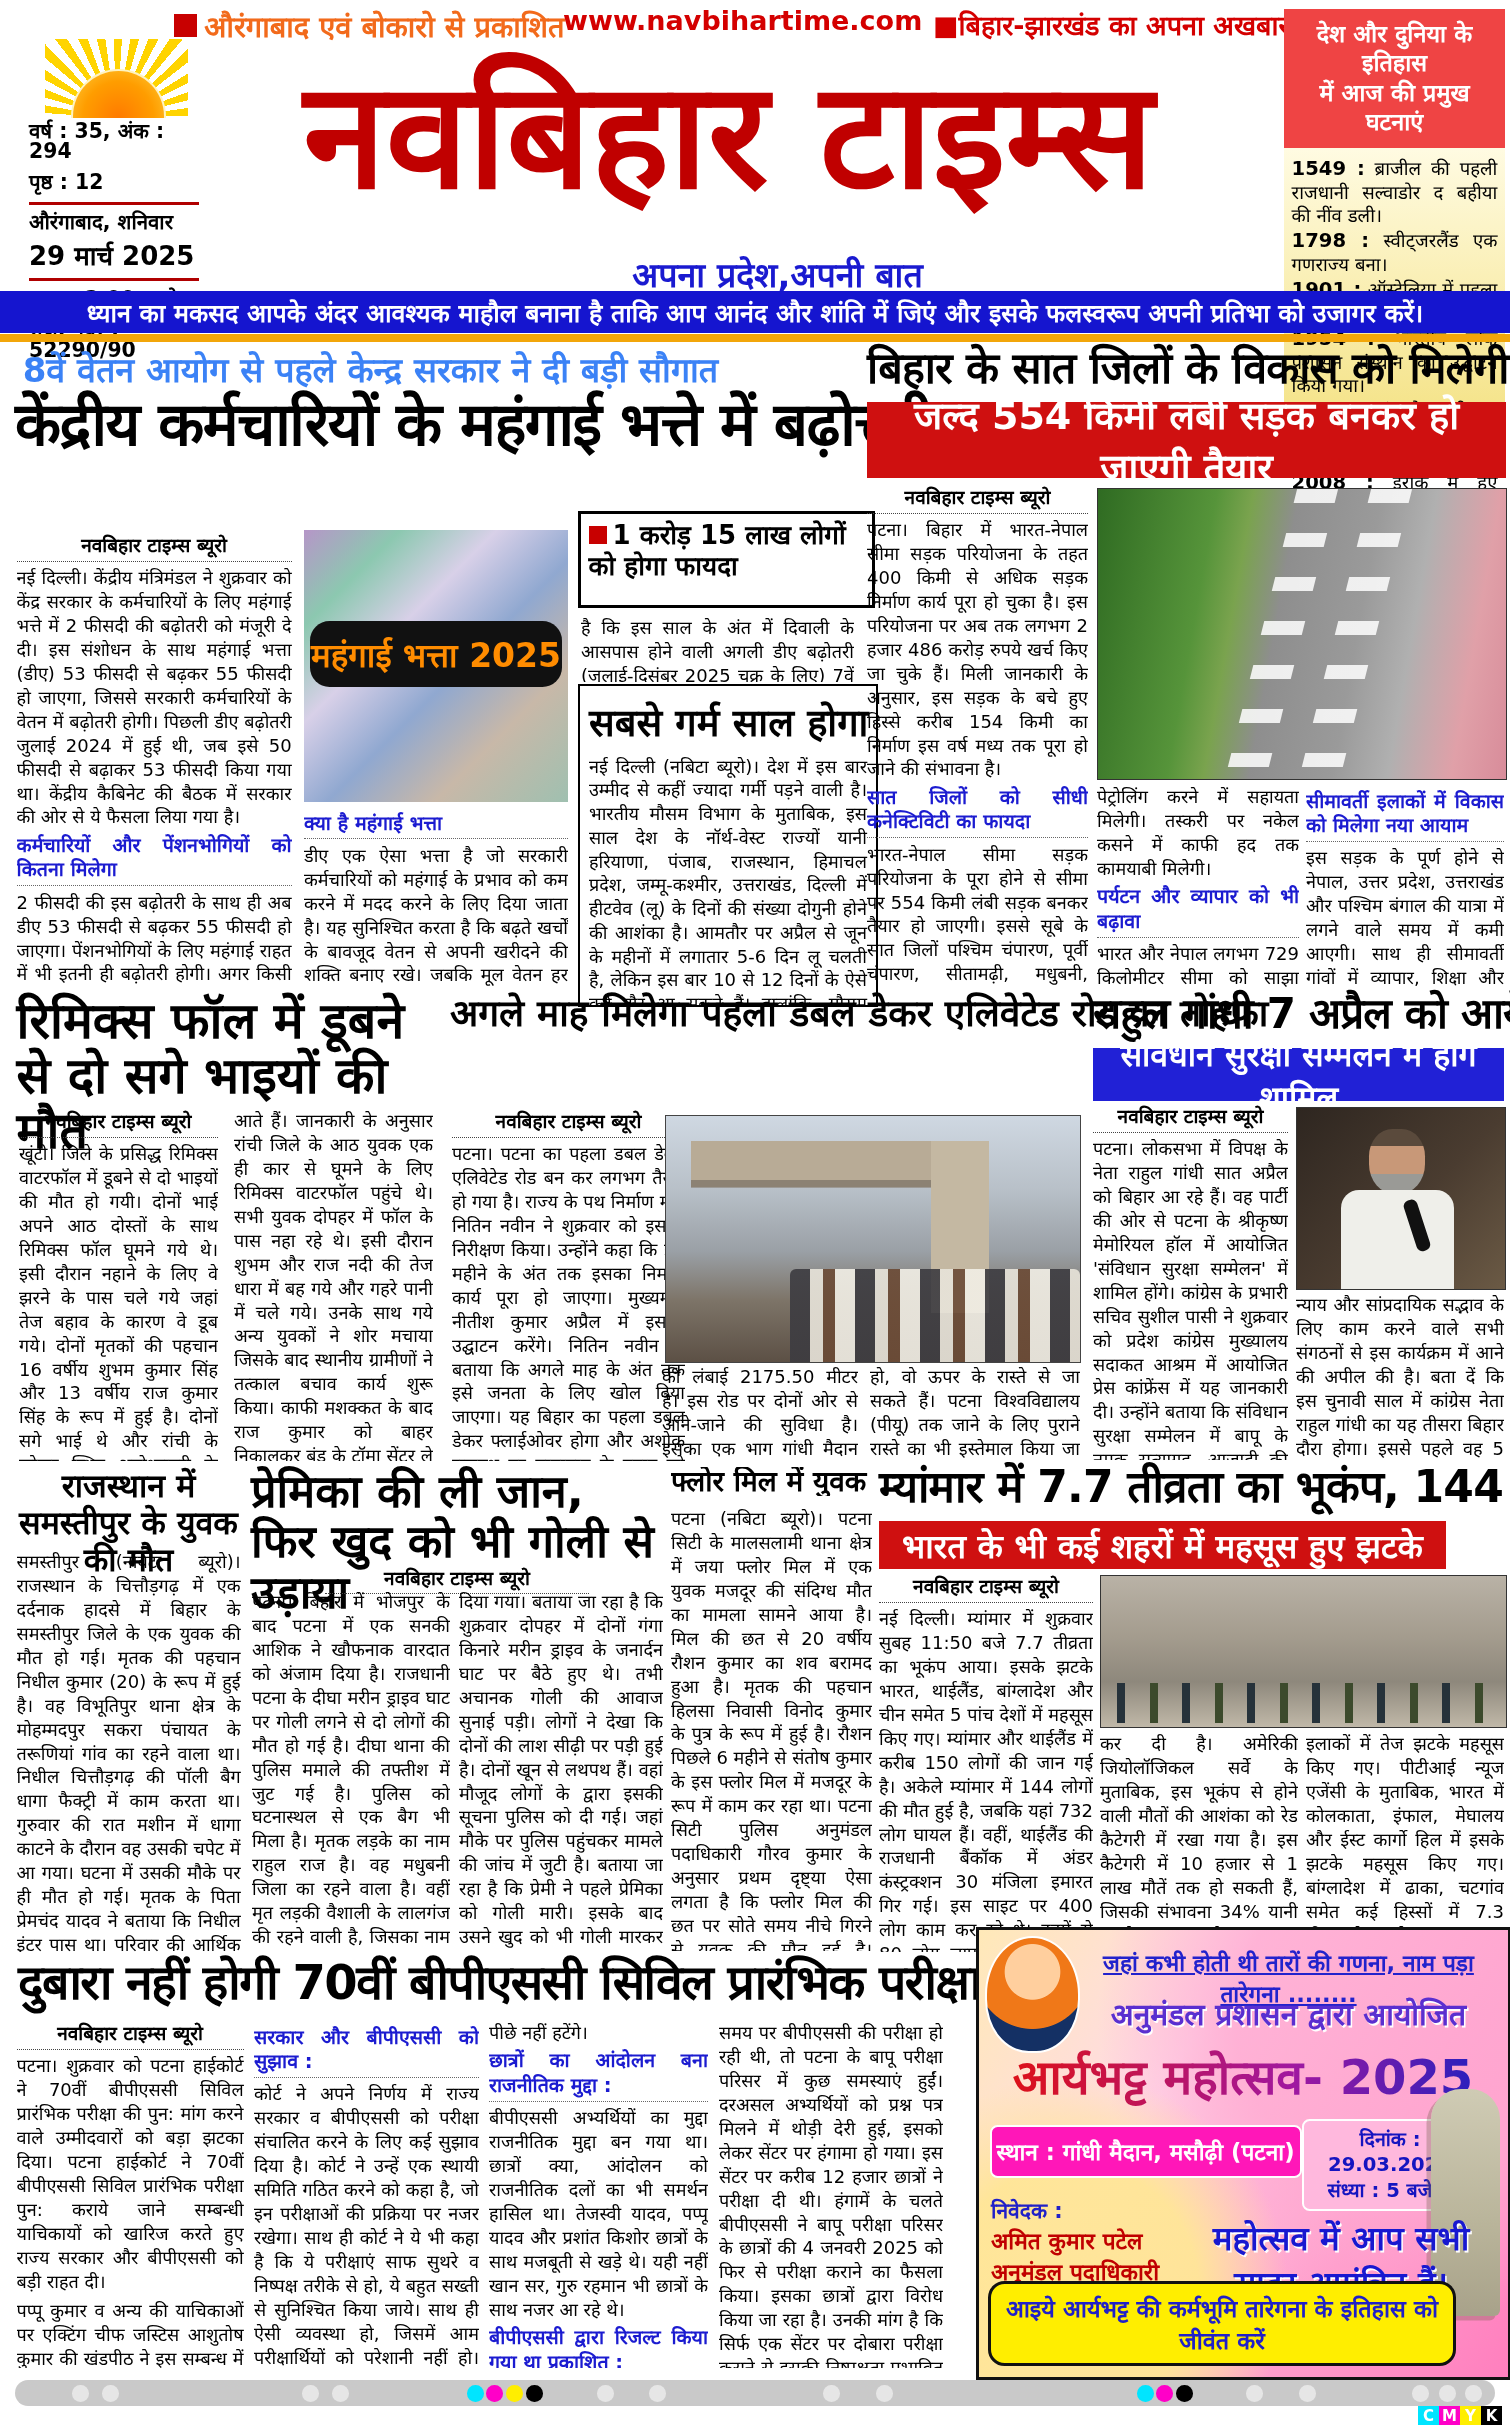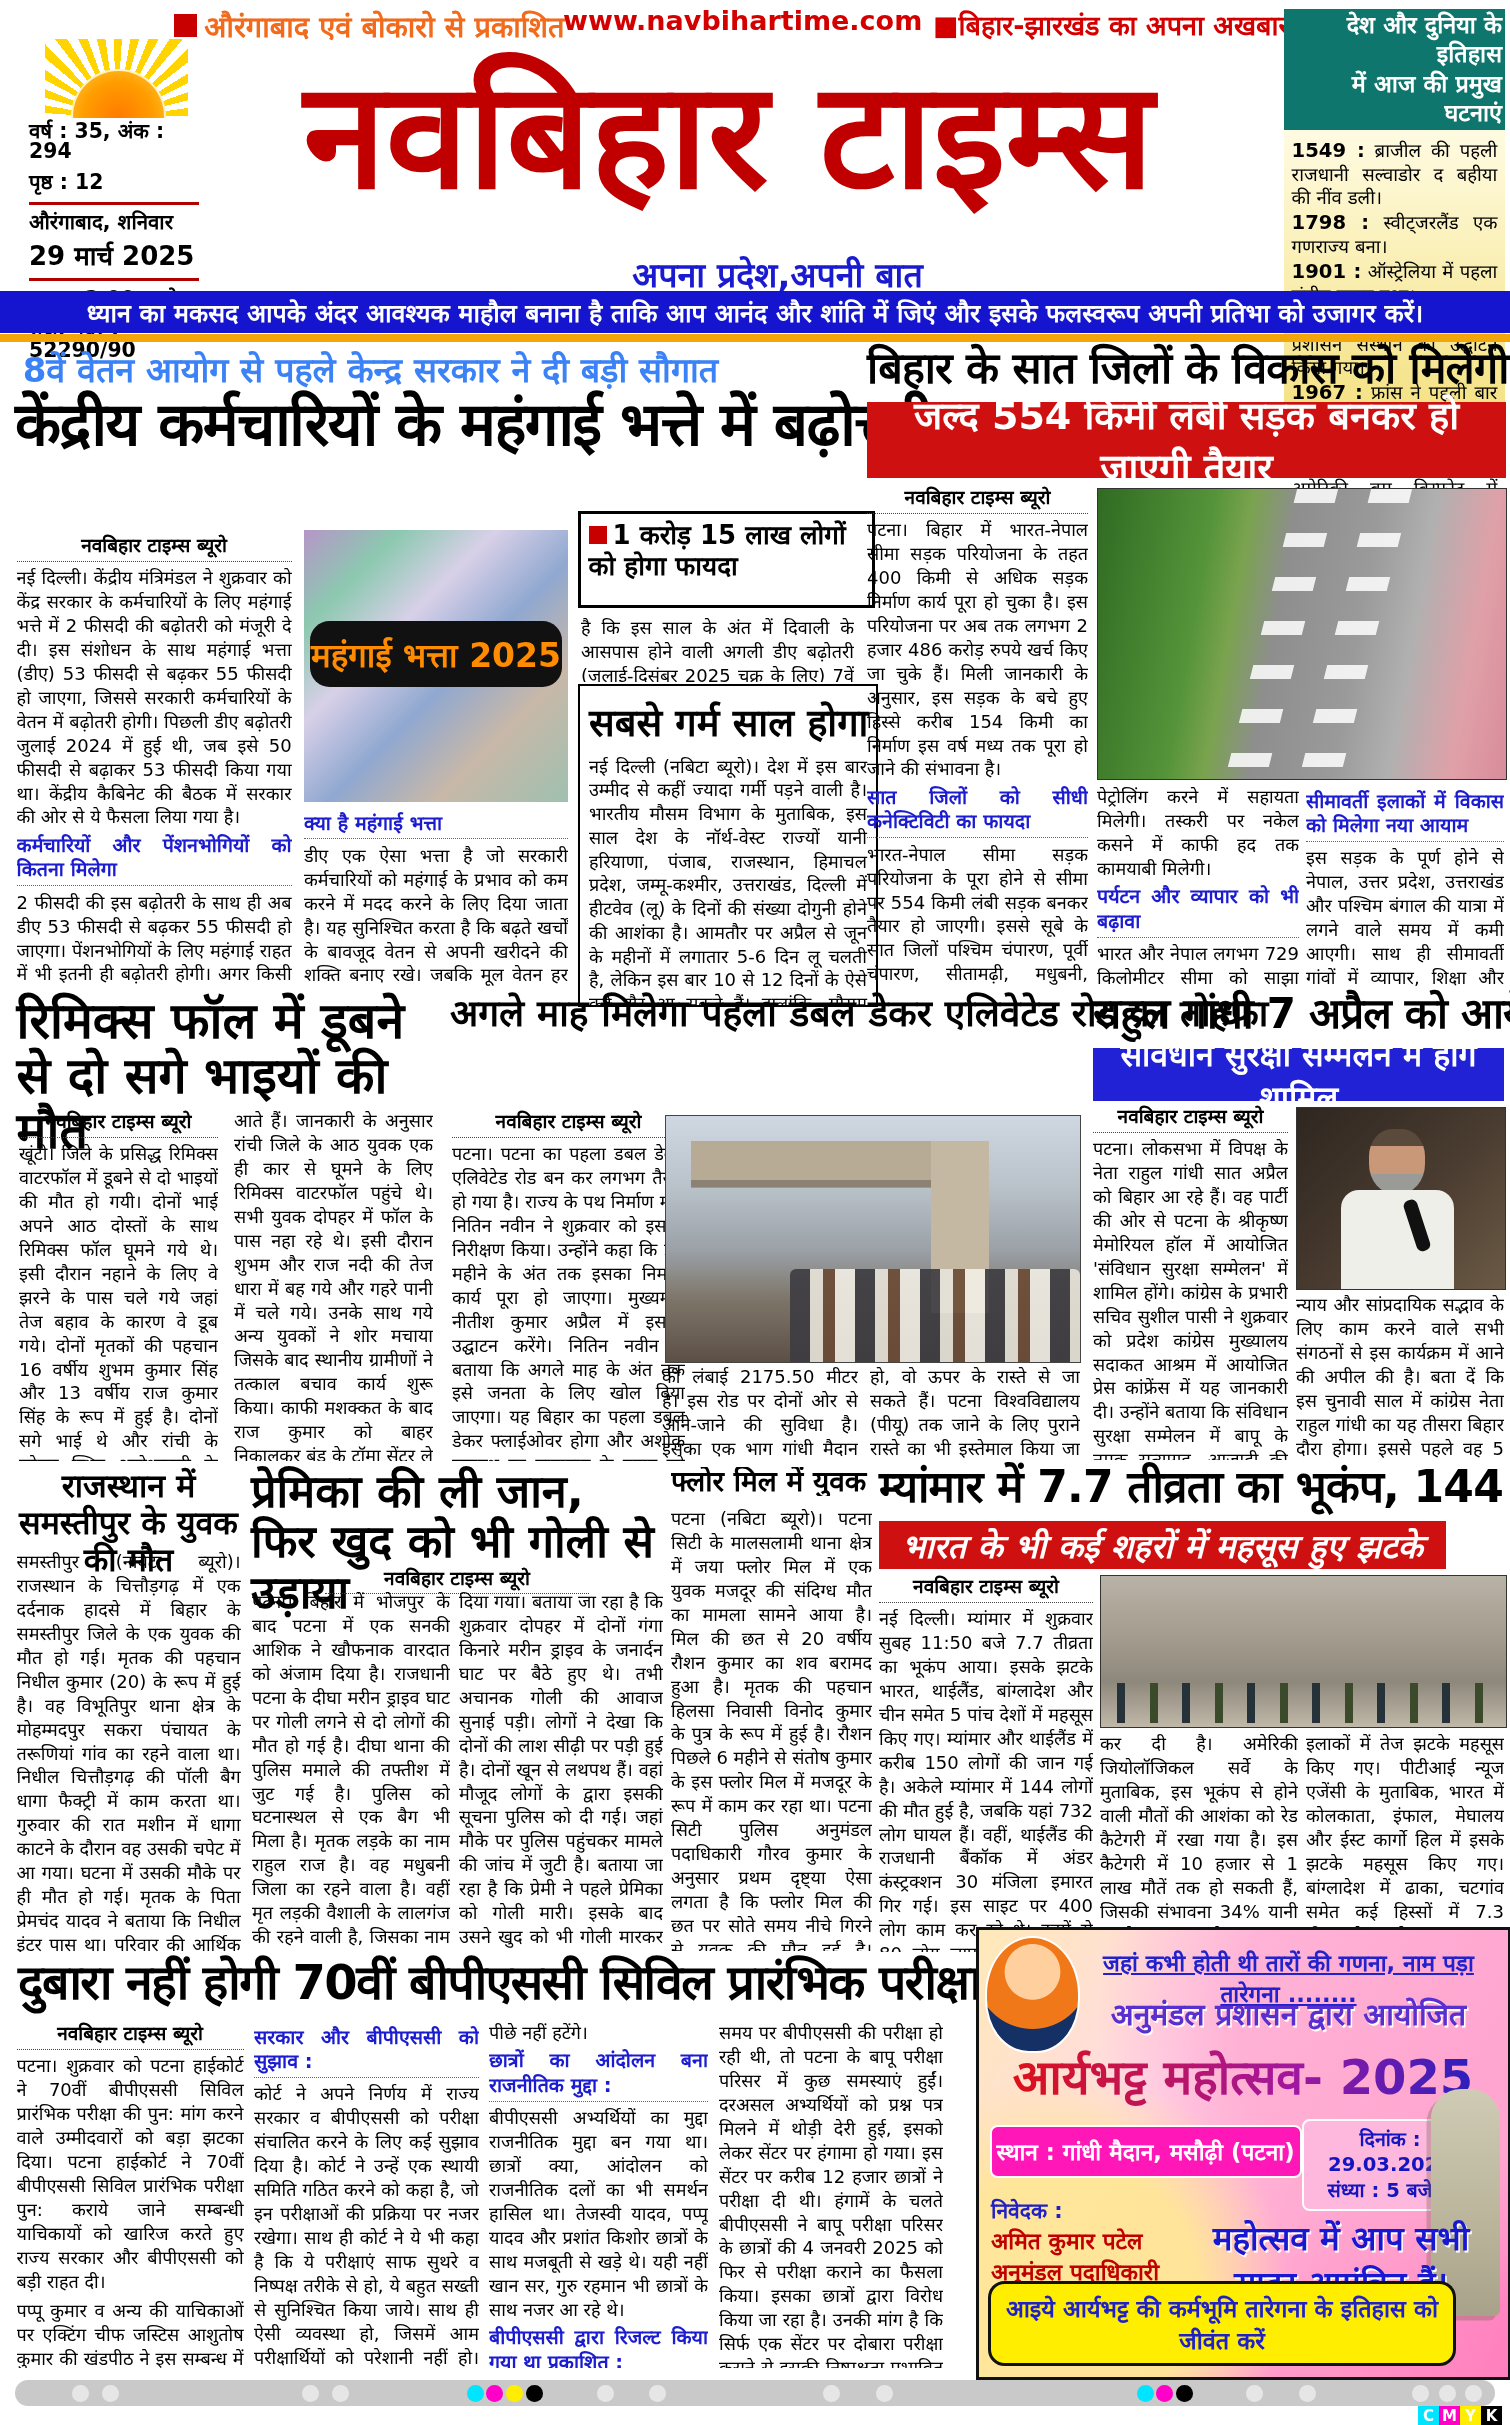--- a/index.html
+++ b/index.html
@@ -18,22 +18,22 @@
            display:flex;align-items:center;justify-content:center;}
   .hl{font-weight:bold;color:#000;line-height:1.05;}
   .boxed{border:2.3px solid #000;}
   .photo{position:absolute;overflow:hidden;}
   
   #topline-left{left:174px;top:6px;font-size:29px;font-weight:bold;color:#f26a1b;}
   #topline-left .sq{display:inline-block;width:22.7px;height:22.7px;background:#c80000;margin-right:7.6px;}
   #topline-url{left:563px;top:4.5px;font-size:27px;font-weight:bold;color:#d40000;}
   #topline-right{left:933px;top:6px;font-size:27px;font-weight:bold;color:#d40000;}
   #histbox{left:1284px;top:9px;width:221px;height:352px;}
-  #histbox .hb-title{background:#0f766e;color:#fff;font-weight:bold;font-size:23.4px;
-        text-align:right;line-height:1.25;padding:2px 3px;}
+  #histbox .hb-title{background:#ef4444;color:#fff;font-weight:bold;font-size:23.4px;
+        text-align:center;line-height:1.25;padding:11px 3px;}
   #histbox .hb-body{background:linear-gradient(180deg,#fffbe2,#f4e284);padding:7.6px 7.6px;
         font-size:18.5px;line-height:1.28;text-align:justify;height:266px;}
   #histbox .hb-body b{font-size:19.6px;}
   #sun{left:45px;top:39px;width:143px;height:79px;}
   #sun .rays{position:absolute;left:0;right:0;top:0;bottom:0;
      background:repeating-conic-gradient(from -98deg at 50% 100%,#ffd400 0deg 6deg,rgba(255,212,0,0) 6deg 12deg);}
   #sun .core{position:absolute;left:26.4px;bottom:0;width:91px;height:47px;
      border-radius:91px 91px 0 0;background:radial-gradient(at 50% 100%,#ff7a00 0%,#ff9d00 55%,#ffcf3a 100%);
      border:2.3px solid #fff3c0;border-bottom:none;}
   #mastinfo{left:29px;top:121px;width:170px;font-weight:bold;font-size:20.4px;line-height:1.0;}
@@ -103,21 +103,21 @@
   
   #rj-head{left:15px;top:1468px;width:227px;font-size:32px;font-weight:bold;text-align:center;line-height:1.15;}
   #rj-c1{left:16.6px;top:1550px;width:224px;height:402px;}
   #pm-head{left:251px;top:1467px;width:412px;font-size:45px;font-weight:bold;line-height:1.12;}
   #pm-by{left:325px;top:1565px;width:264px;}
   #pm-c1{left:252px;top:1590px;width:198px;height:361px;}
   #pm-c2{left:459px;top:1590px;width:204px;height:361px;}
   #fm-head{left:671px;top:1467px;width:201px;font-size:28px;font-weight:bold;white-space:nowrap;overflow:hidden;}
   #fm-c1{left:671px;top:1507px;width:201px;height:444px;}
   #my-head{left:879px;top:1464px;width:627px;font-size:44px;font-weight:bold;white-space:nowrap;letter-spacing:-0.8px;}
-  #my-band{left:879px;top:1521px;width:567px;height:48px;font-size:33px;font-style:italic;}
+  #my-band{left:879px;top:1521px;width:567px;height:48px;font-size:33px;}
   #my-c1{left:879px;top:1574px;width:214px;height:378px;}
   #my-photo{left:1100px;top:1575px;width:405px;height:151px;border:1.5px solid #333;
      background:linear-gradient(180deg,#b9b2a6 0%,#a49c8e 40%,#8e887c 70%,#c0b8a8 100%);}
   #my-photo .ppl{position:absolute;left:4%;bottom:4.5px;width:92%;height:26%;
      background:repeating-linear-gradient(90deg,#26323a 0 7.6px,rgba(0,0,0,0) 7.6px 33px,#3c4a2c 33px 41px,rgba(0,0,0,0) 41px 65px);}
   #my-c2{left:1100px;top:1732px;width:198px;height:219px;}
   #my-c3{left:1306px;top:1732px;width:198px;height:219px;}
   
   #bp-head{left:18px;top:1957px;width:953px;font-size:48px;font-weight:bold;white-space:nowrap;letter-spacing:-1.5px;}
   #bp-c1{left:16.6px;top:2021px;width:227px;height:347px;}

